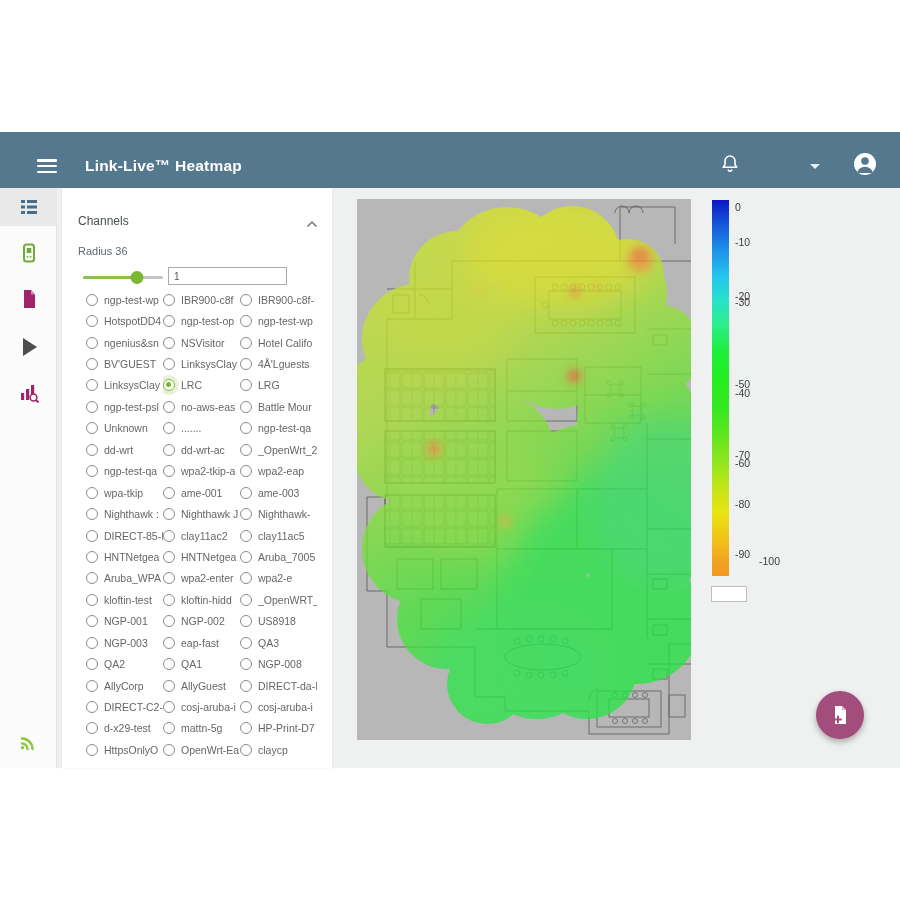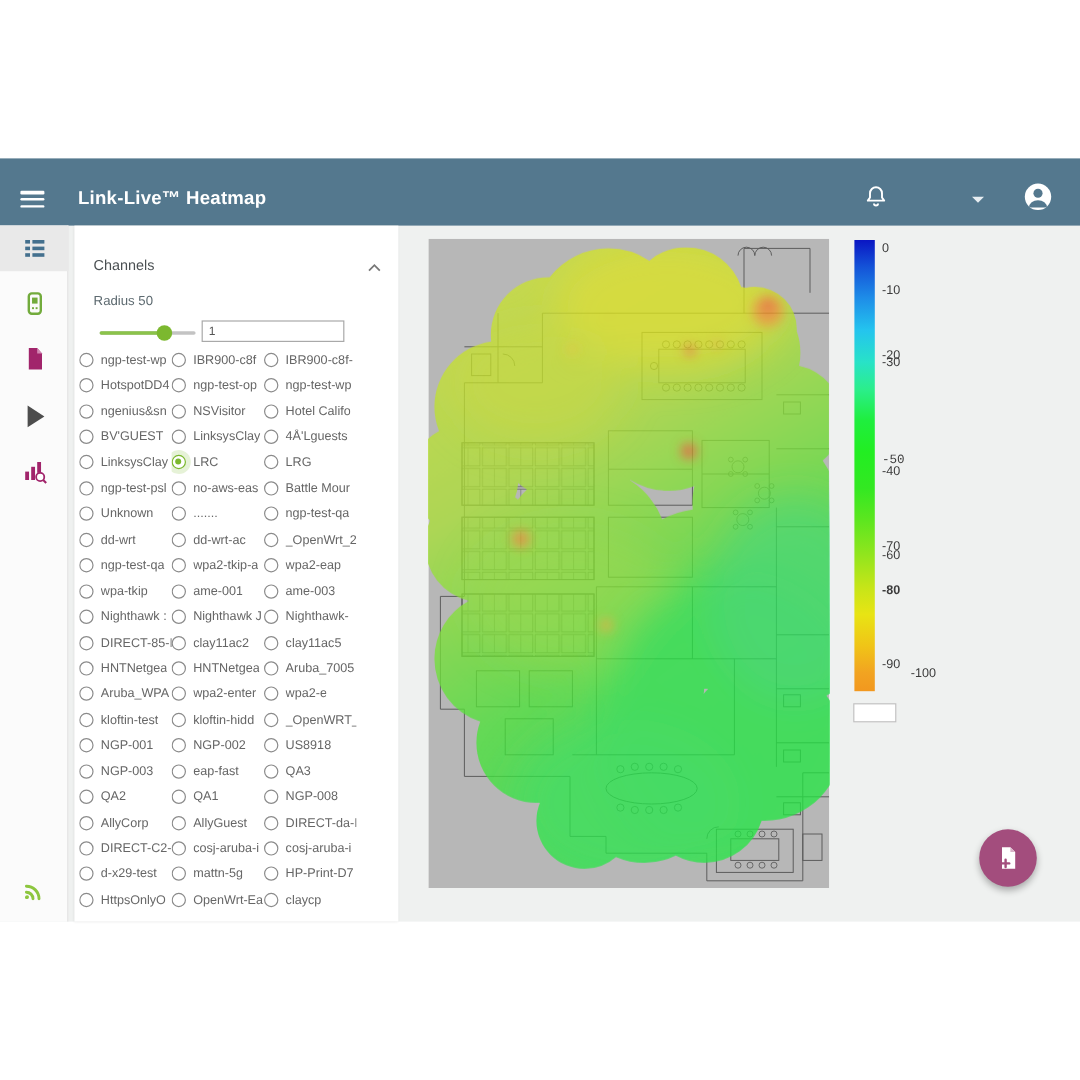--- a/index.html
+++ b/index.html
@@ -1,20 +1,20 @@
 <!DOCTYPE html>
 <html><head>
 <meta charset="utf-8">
 <style>
   * { margin:0; padding:0; box-sizing:border-box; }
   html,body { width:900px; height:900px; background:#ffffff; font-family:"Liberation Sans", sans-serif; overflow:hidden; }
   .stage { position:relative; width:900px; height:900px; background:#fff; }
 
   
-  .header { position:absolute; left:0; top:132px; width:900px; height:68px; background:#54788e; display:flex; align-items:center; }
+  .header { position:absolute; left:0; top:132px; width:900px; height:68px; background:#54788e; display:flex; align-items:center;padding-left:20px; }
   .hamburger { width:20px; height:14px; margin-left:17px; display:flex; flex-direction:column; justify-content:space-between; cursor:pointer; }
   .hamburger span { display:block; height:2.5px; background:#fff; border-radius:1px; }
   .app-title { color:#fff; font-size:15.5px; font-weight:bold; margin-left:28px; letter-spacing:.2px; }
   .header-right { margin-left:auto; display:flex; align-items:center; gap:0; }
   .bell-wrap { margin-right:68px; }
   .caret-down { width:0; height:0; border-left:5px solid transparent; border-right:5px solid transparent; border-top:5px solid #e8eef2; margin-right:32px; }
   .avatar-wrap { margin-right:22px; }
 
   
   .main { position:absolute; left:0; top:188px; width:900px; height:580px; background:#eff1f0; }
@@ -26,21 +26,21 @@
 
   
   .panel { position:absolute; left:62px; top:0; width:270px; height:580px; background:#ffffff; overflow:hidden; box-shadow:0 0 2px rgba(0,0,0,.08);text-decoration:underline; }
   .panel-title { position:absolute; left:16px; top:26px; font-size:12px; color:#4a4f52; }
   .panel-collapse { position:absolute; right:14px; top:26px; cursor:pointer; }
   .radius-label { position:absolute; left:16px; top:57px; font-size:11px; color:#5d6a70; }
   .slider { position:absolute; left:21px; top:88px; width:80px; height:3px; background:#c3c3c3; border-radius:2px; cursor:pointer; }
   .slider-fill { position:absolute; left:0; top:0; height:3px; background:#8bc34a; border-radius:2px; }
   .slider-thumb { position:absolute; top:-5px; width:13px; height:13px; border-radius:50%; background:#7cb82f; transform:translateX(-50%); }
   .radius-input { position:absolute; left:106px; top:79px; width:119px; height:18px; border:1px solid #a9a9a9; font-size:10px; color:#555; padding-left:5px; font-family:"Liberation Sans", sans-serif; }
-  .ssid-grid { position:absolute; left:4px; top:101px; display:grid; grid-template-columns:77px 77px 77px; grid-auto-rows:21.45px; }
+  .ssid-grid { position:absolute; left:24px; top:101px; display:grid; grid-template-columns:77px 77px 77px; grid-auto-rows:21.45px; }
   .ssid-item { display:flex; align-items:center; gap:6px; overflow:hidden; white-space:nowrap; cursor:pointer; }
   .radio { flex:0 0 12px; width:12px; height:12px; border:1.6px solid #8b8b8b; border-radius:50%; position:relative; background:#fff; }
   .radio.selected { border-color:#7cb82f; box-shadow:0 0 0 4px rgba(139,195,74,.22); }
   .radio.selected::after { content:""; position:absolute; left:2px; top:2px; width:5px; height:5px; border-radius:50%; background:#7cb82f; }
   .ssid-label { font-size:10.5px; color:#666; overflow:hidden; }
 
   
   .map { position:absolute; left:357px; top:11px; width:334px; height:541px; }
 
   
@@ -148,21 +148,21 @@
       </div>
     </div>
 
     <div class="panel">
       <div class="panel-title">Channels</div>
       <div class="panel-collapse">
         <svg width="12" height="8" viewBox="0 0 12 8">
             <polyline points="1.5,6.5 6,2 10.5,6.5" fill="none" stroke="#777" stroke-width="1.5"></polyline>
           </svg>
       </div>
-      <div class="radius-label">Radius 50</div>
+      <div class="radius-label">Radius 36</div>
       <div class="slider">
         <div class="slider-fill" id="slider-fill" style="width: 67%;"></div>
         <div class="slider-thumb" id="slider-thumb" style="left: 67%;"></div>
       </div>
       <input class="radius-input" value="1" style="">
       <div class="ssid-grid" id="ssid-grid">
           <div class="ssid-item">
             <span class="radio"></span>
             <span class="ssid-label">ngp-test-wp</span>
           </div>
@@ -622,24 +622,24 @@
     </div>
 
     <div class="legend">
       <div class="legend-bar"></div>
       <div id="legend-ticks">
           <div class="legend-tick" style="top: 2px;">0</div>
           <div class="legend-tick" style="top: 37.4px;">-10</div>
           <div class="legend-tick" style="top: 91px;">-20</div>
           <div class="legend-tick" style="top: 97px;">-30</div>
           <div class="legend-tick" style="top: 143.6px; margin-top: 44px;">-40</div>
-          <div class="legend-tick" style="top: 179px; font-family: Liberation Mono, monospace;">-50</div>
+          <div class="legend-tick" style="top: 179px;">-50</div>
           <div class="legend-tick" style="top: 214.4px; margin-top: 44px;">-60</div>
           <div class="legend-tick" style="top: 249.8px;">-70</div>
-          <div class="legend-tick" style="top: 287px; font-weight: bold;">-80</div>
+          <div class="legend-tick" style="top: 299px;">-80</div>
           <div class="legend-tick" style="top: 320.6px; margin-top: 28px;">-90</div>
           <div class="legend-tick" style="top: 356px; margin-left: 24px;">-100</div>
         </div>
       <input class="legend-box" value="" style="">
     </div>
 
     <div class="fab">
       <svg width="22" height="22" viewBox="0 0 22 22">
         <path d="M6 2 h7 l4 4 v14 H6 z" fill="#ffffff"></path>
         <path d="M13 2 l4 4 h-4 z" fill="#d9b3c8"></path>

